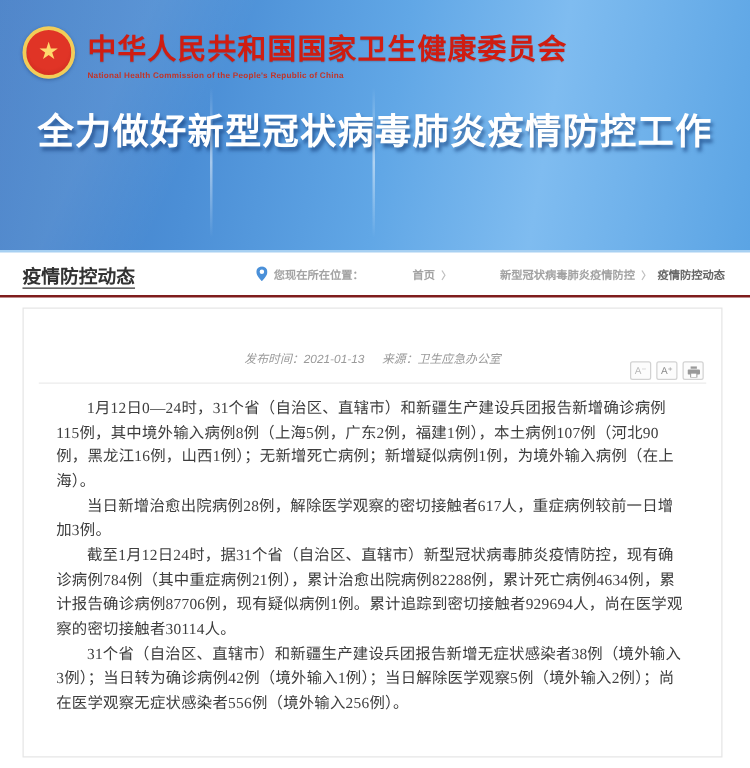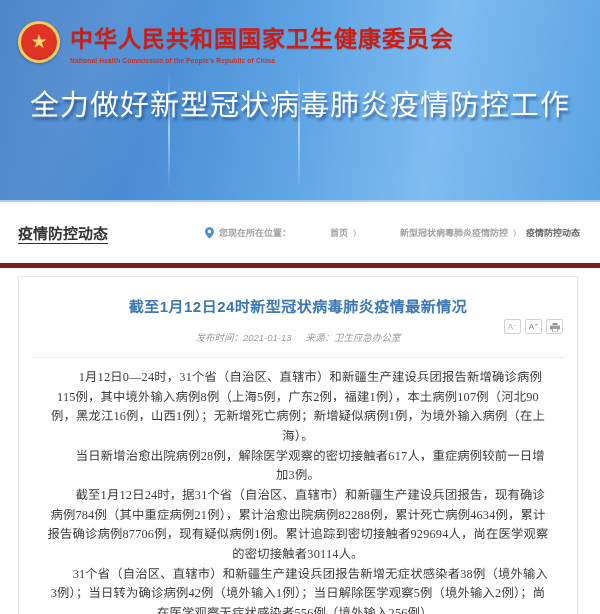--- a/index.html
+++ b/index.html
@@ -24,30 +24,30 @@
     box-shadow:0 1px 3px rgba(0,30,80,.35);
     flex:0 0 auto;
   }
   .emblem span { color:#ffd96d; font-size:19px; line-height:1; transform:translateY(-1px); }
   .org-cn { color:#cf1d12; font-size:23px; font-weight:bold; letter-spacing:1px;
     text-shadow:0 1px 1px rgba(0,0,0,.15); }
   .org-en { color:#c23428; font-size:6.5px; font-weight:bold; margin-top:3px; letter-spacing:.2px; }
   .banner-title {
     margin-top:17px; text-align:center;
     font-family:"Liberation Serif","DejaVu Serif",serif;
-    font-size:29px; font-weight:normal; color:#ffffff; letter-spacing:1px;
+    font-size:29px; font-weight:bold; color:#ffffff; letter-spacing:1px;
     text-shadow:2px 3px 3px rgba(15,55,115,.6);
   }
   .streak { position:absolute; top:70px; width:2px; height:120px;
     background:linear-gradient(rgba(255,255,255,0), rgba(255,255,255,.5), rgba(255,255,255,0)); }
   .streak.s1 { left:168px; } .streak.s2 { left:298px; }
 
   
-  .crumb-bar { height:66px; display:flex; align-items:center; justify-content:space-between;
-    padding:0 20px 0 18px; background:#fff; border-bottom:5px solid #7f1d1d; }
+  .crumb-bar { height:36px; display:flex; align-items:center; justify-content:space-between;
+    padding:0 20px 0 18px; background:#fff; border-bottom:2px solid #7f1d1d; }
   .section-title { font-size:15px; font-weight:bold; color:#333;
     text-decoration:underline; text-underline-offset:4px; cursor:pointer; }
   .crumbs { display:flex; align-items:center; gap:5px; font-size:9px; color:#a3a3a3;font-weight:bold; }
   .crumbs .pin { width:9px; height:12px; flex:0 0 auto; }
   .crumbs a { color:#a3a3a3; text-decoration:none; cursor:pointer;margin-left:34px; }
   .crumbs .sep { color:#c0c0c0; font-size:8px; }
   .crumbs .current { color:#666; }
 
   
   .article-card { margin:8px 22px 0 18px; border:1px solid #e6e6e6; background:#fff;
@@ -59,21 +59,21 @@
   .tools { position:absolute; right:14px; top:42px; display:flex; gap:4px; }
   .tool-btn { min-width:17px; height:15px; border:1px solid #d2d2d2; border-radius:2px;
     background:#fcfcfc; font-size:8px; line-height:13px; text-align:center;
     color:#b8b8b8; padding:0 2px; cursor:pointer; }
   .tool-btn.dark { color:#8a8a8a; }
   .tool-btn svg { display:block; margin:2.5px auto 0; }
   .meta-rule { border:none; border-top:1px solid #ececec; margin:13px -14px 0; }
 
   .article-body { margin-top:10px; font-family:"Liberation Serif","DejaVu Serif",serif;
     font-size:12.3px; line-height:1.6; color:#3d3d3d; letter-spacing:.2px; }
-  .article-body p { text-indent:2em; margin:0;text-align:center; }
+  .article-body p { text-indent:2em; margin:0; }
 </style>
 </head>
 <body>
 
 <div class="site-header">
   <div class="streak s1"></div>
   <div class="streak s2"></div>
   <div class="logo-row">
     <div class="emblem">
         <span>★</span>
@@ -95,21 +95,20 @@
     <span>您现在所在位置：</span>
     <a>首页</a>
     <span class="sep">〉</span>
     <a>新型冠状病毒肺炎疫情防控</a>
     <span class="sep">〉</span>
     <span class="current">疫情防控动态</span>
   </div>
 </div>
 
 <div class="article-card">
-  <div class="article-title">截至1月12日24时新型冠状病毒肺炎疫情最新情况</div>
 
   <div class="article-meta">
     <span>发布时间：</span><span>2021-01-13</span><span class="gap"></span><span>来源：</span><span>卫生应急办公室</span>
   </div>
 
   <div class="tools">
     <div class="tool-btn">A⁻</div>
     <div class="tool-btn dark">A⁺</div>
     <div class="tool-btn">
       <svg width="10" height="9" viewBox="0 0 10 9">
@@ -118,17 +117,17 @@
         <rect x="2.5" y="5.5" width="5" height="3.5" fill="#fff" stroke="#9a9a9a" stroke-width="0.8"></rect>
       </svg>
     </div>
   </div>
 
   <hr class="meta-rule">
 
   <div class="article-body">
     <p>1月12日0—24时，31个省（自治区、直辖市）和新疆生产建设兵团报告新增确诊病例115例，其中境外输入病例8例（上海5例，广东2例，福建1例），本土病例107例（河北90例，黑龙江16例，山西1例）；无新增死亡病例；新增疑似病例1例，为境外输入病例（在上海）。</p>
     <p>当日新增治愈出院病例28例，解除医学观察的密切接触者617人，重症病例较前一日增加3例。</p>
-    <p>截至1月12日24时，据31个省（自治区、直辖市）和新疆生产建设兵团报告，现有确诊病例784例（其中重症病例21例），累计治愈出院病例82288例，累计死亡病例4634例，累计报告确诊病例87706例，现有疑似病例1例。累计追踪到密切接触者929694人，尚在医学观察的密切接触者30114人。</p>
+    <p>截至1月12日24时，据31个省（自治区、直辖市）新型冠状病毒肺炎疫情防控，现有确诊病例784例（其中重症病例21例），累计治愈出院病例82288例，累计死亡病例4634例，累计报告确诊病例87706例，现有疑似病例1例。累计追踪到密切接触者929694人，尚在医学观察的密切接触者30114人。</p>
     <p>31个省（自治区、直辖市）和新疆生产建设兵团报告新增无症状感染者38例（境外输入3例）；当日转为确诊病例42例（境外输入1例）；当日解除医学观察5例（境外输入2例）；尚在医学观察无症状感染者556例（境外输入256例）。</p>
 
   </div>
 </div>
 
 </body></html>

